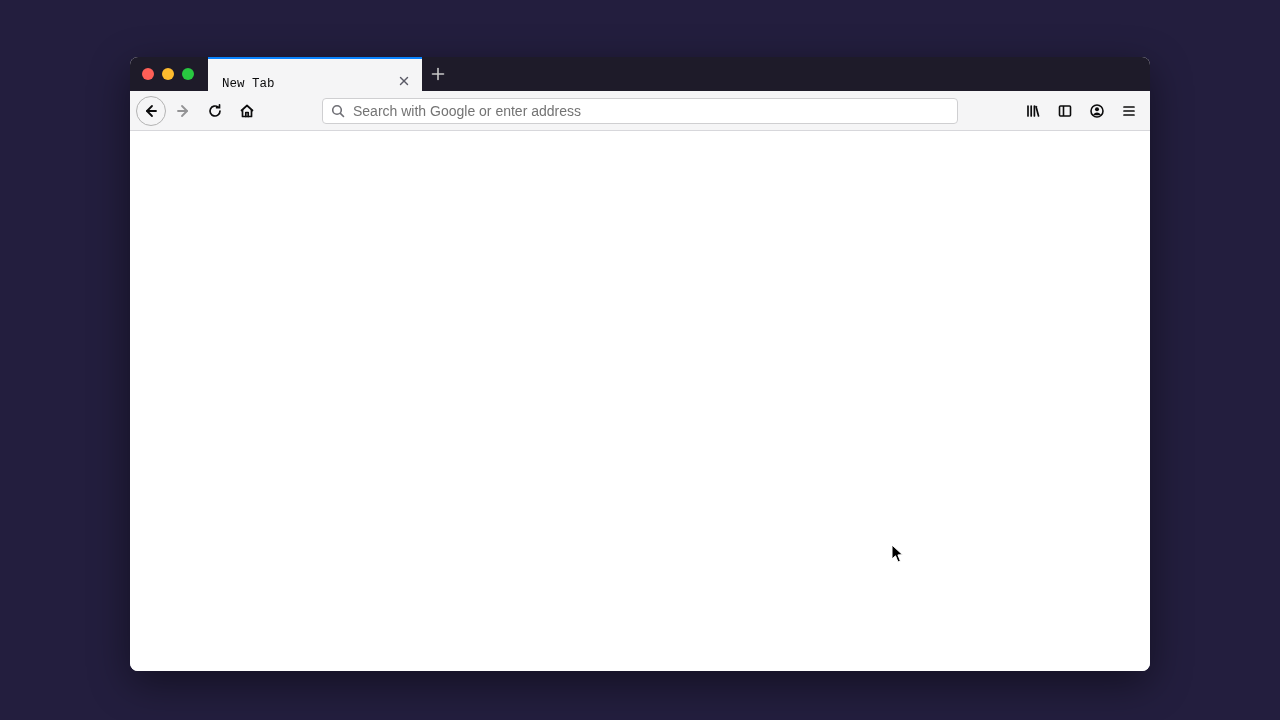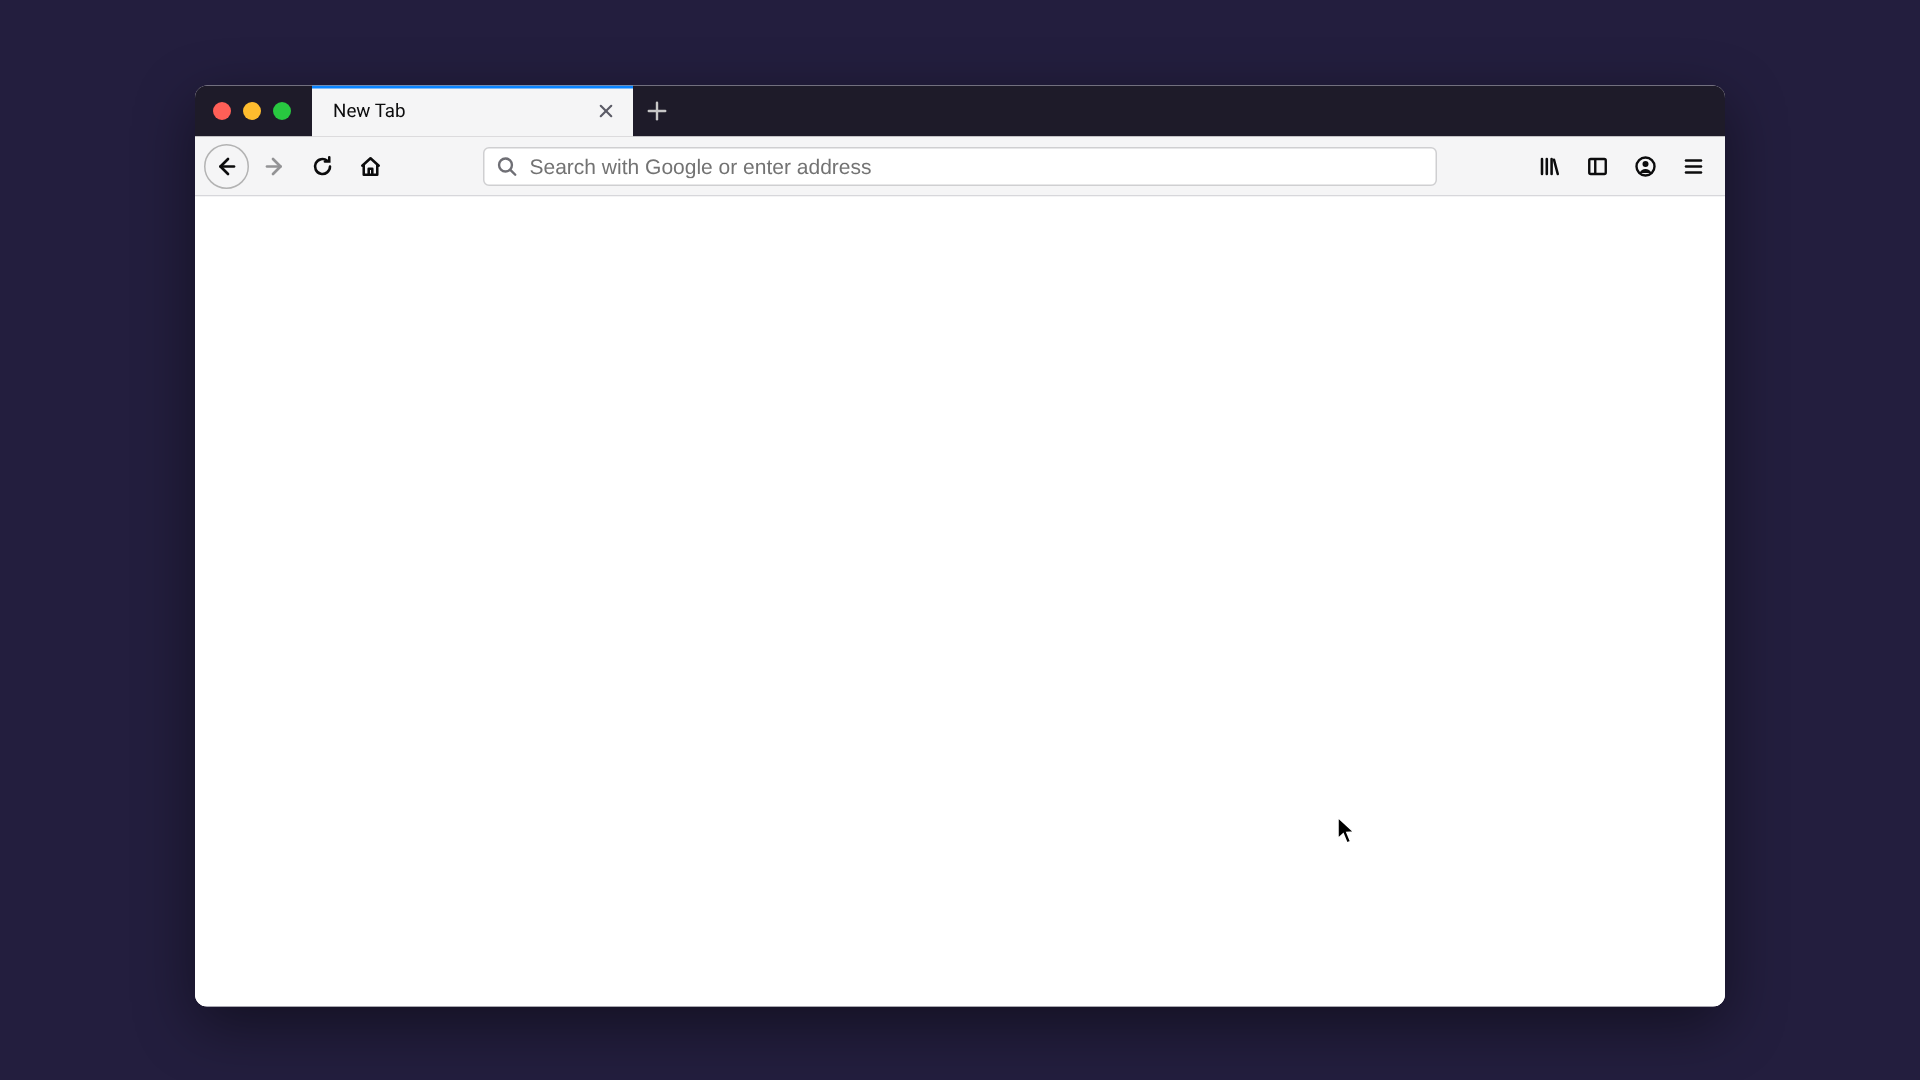--- a/index.html
+++ b/index.html
@@ -43,24 +43,25 @@
   }
   .tl-close    { background: #ff5f57; }
   .tl-minimize { background: #febc2e; }
   .tl-zoom     { background: #28c840; }
 
   .tab {
     position: relative;
     min-width: 214px;
     background: #f5f5f6;
     display: flex;
-    align-items: center;
+    align-items: flex-end;
     padding: 0 8px 0 14px;
     font-size: 12.5px;
     color: #0c0c0d;
+    font-family: Liberation Mono, monospace;
   }
   .tab-highlight {
     position: absolute;
     left: 0; right: 0; top: 0;
     height: 2px;
     background: #0a84ff;
   }
   .tab-title { flex: 1; }
   .tab-close {
     width: 20px; height: 20px;

